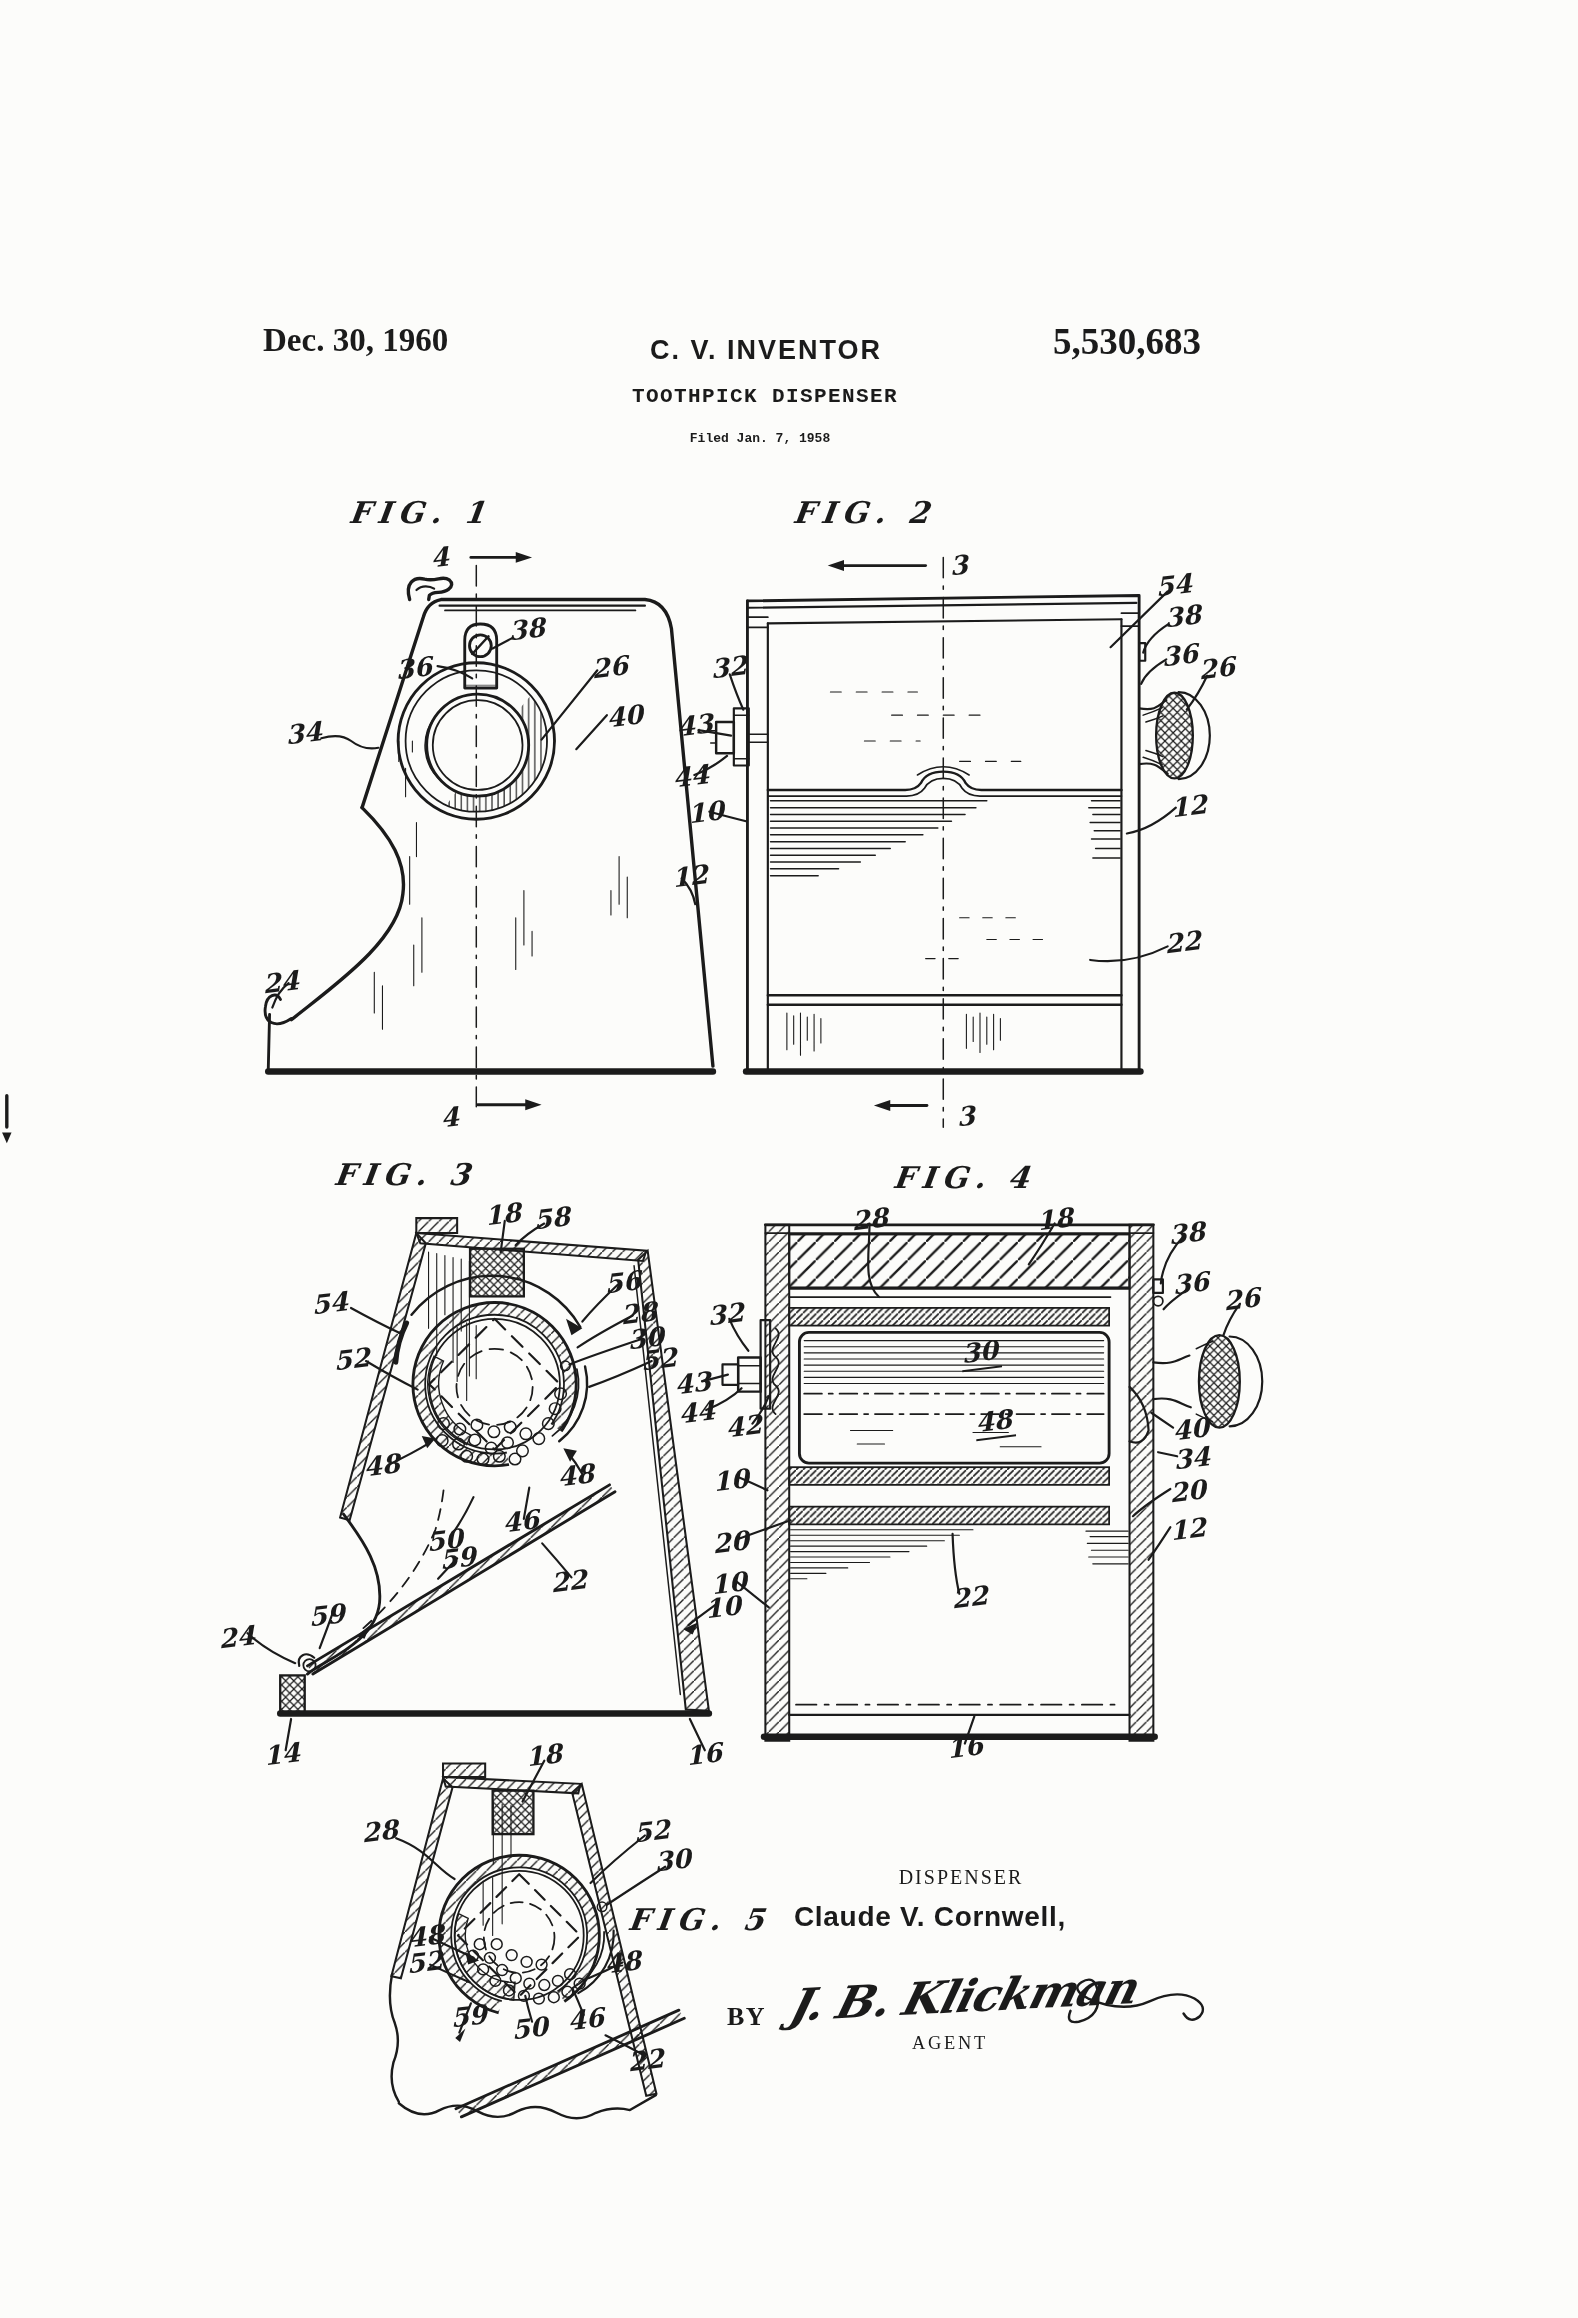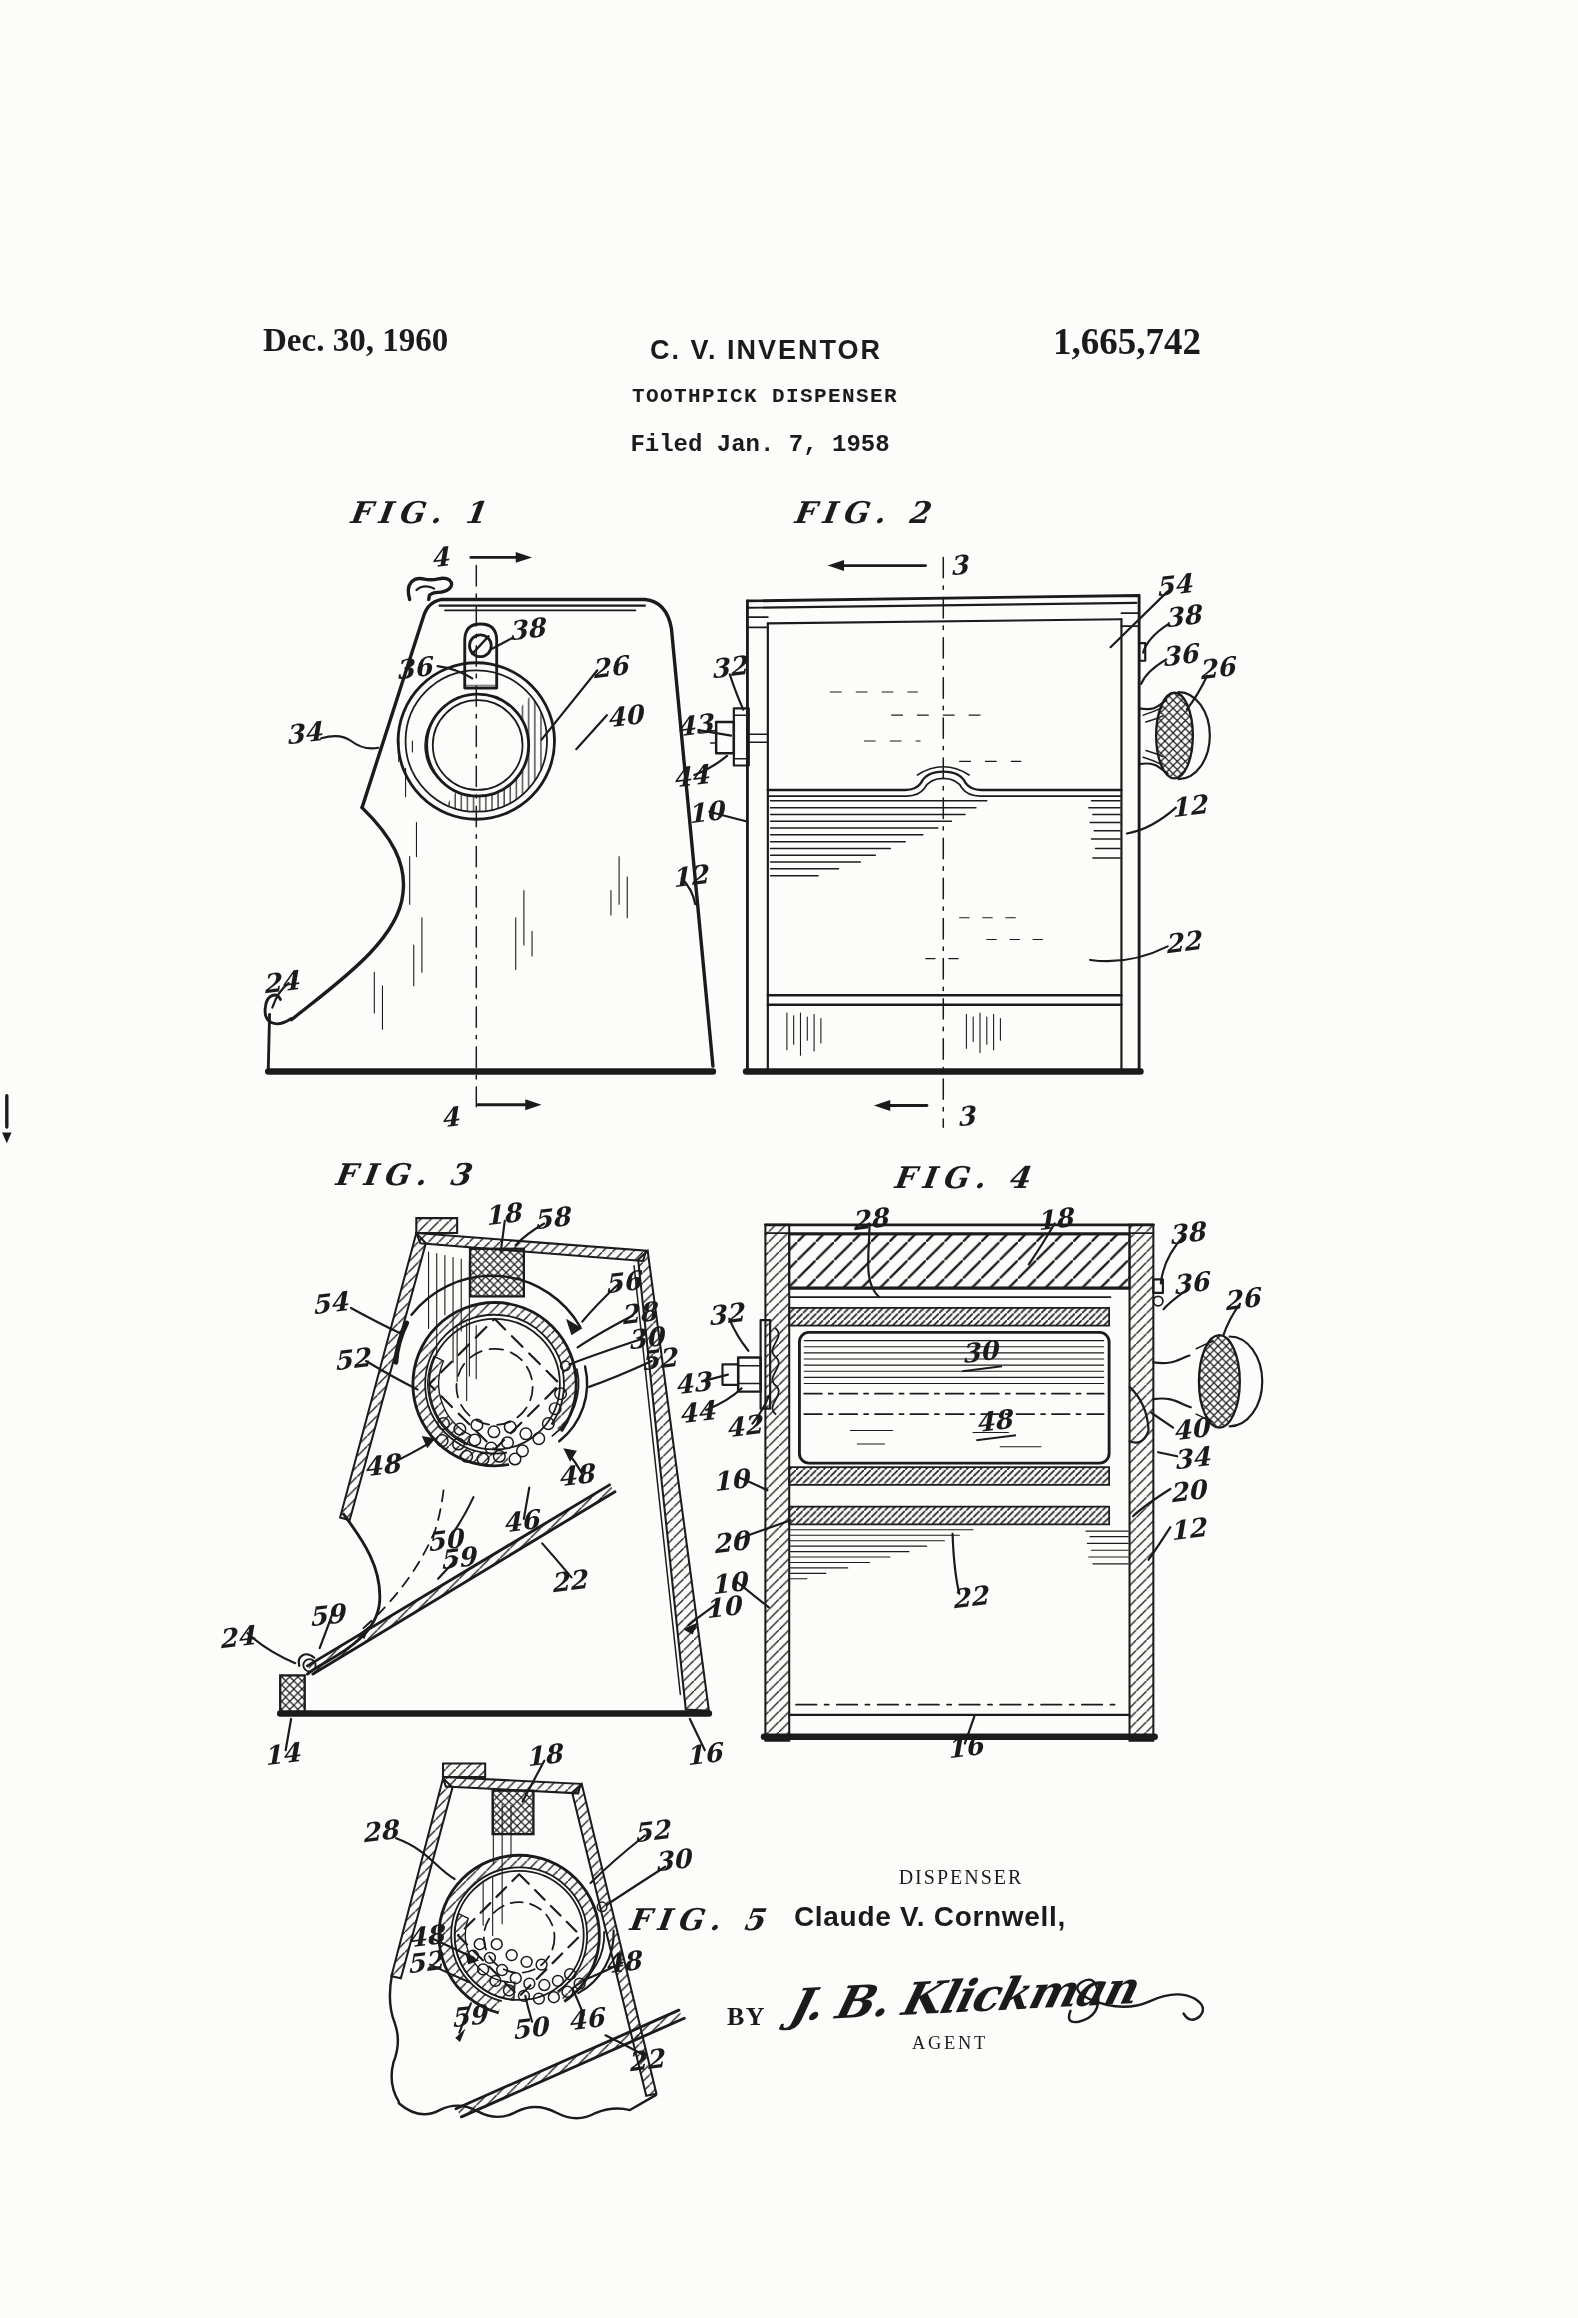--- a/index.html
+++ b/index.html
@@ -50,23 +50,23 @@
         <path d="M-3,15 L15,-3 M-3,-3 L15,15" stroke="#1b1b1b" stroke-width="1.8"></path>
       </pattern>
       <pattern id="vhatch" width="9" height="9" patternUnits="userSpaceOnUse">
         <path d="M4,-2 L4,11" stroke="#1b1b1b" stroke-width="1.7"></path>
       </pattern>
     </defs>
   </svg>
 
   <div class="hd serifB" style="left:263px;top:322px;font-size:33px;">Dec. 30, 1960</div>
   <div class="hd gothic ctr" style="left:766px;top:335px;font-size:27px;letter-spacing:2px;">C. V. INVENTOR</div>
-  <div class="hd serifB" style="left:1053px;top:320px;font-size:37px;">1,665,742</div>
+  <div class="hd serifB" style="left:1053px;top:320px;font-size:37px;">5,530,683</div>
   <div class="hd mono ctr" style="left:765px;top:385px;font-size:21px;font-weight:bold;letter-spacing:1.4px;">TOOTHPICK DISPENSER</div>
-  <div class="hd mono ctr" style="left:760px;top:431px;font-size:24px;font-weight:bold;">Filed Jan. 7, 1958</div>
+  <div class="hd mono ctr" style="left:760px;top:431px;font-size:13px;font-weight:bold;">Filed Jan. 7, 1958</div>
 
   <svg style="left:0;top:1089px" width="20.4" height="61" viewBox="0 0 30 90">
     <path class="ln s5" d="M10,10 V56"></path>
       <polygon fill="#1b1b1b" points="3,64 17,64 10,80"></polygon>
   </svg>
 
   <svg style="left:238px;top:537px" width="497" height="612" viewBox="0 0 730 900">
 
     <path class="ln s2" stroke-dasharray="30 12 5 12" d="M350,42 V838"></path>
 

